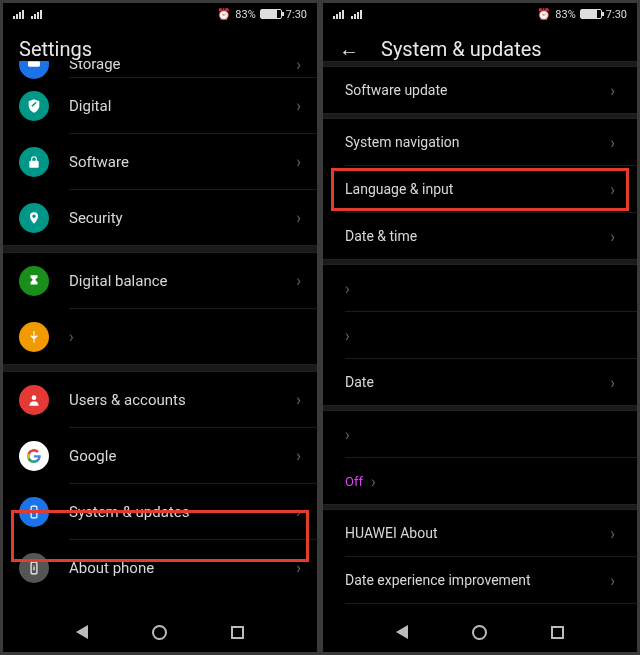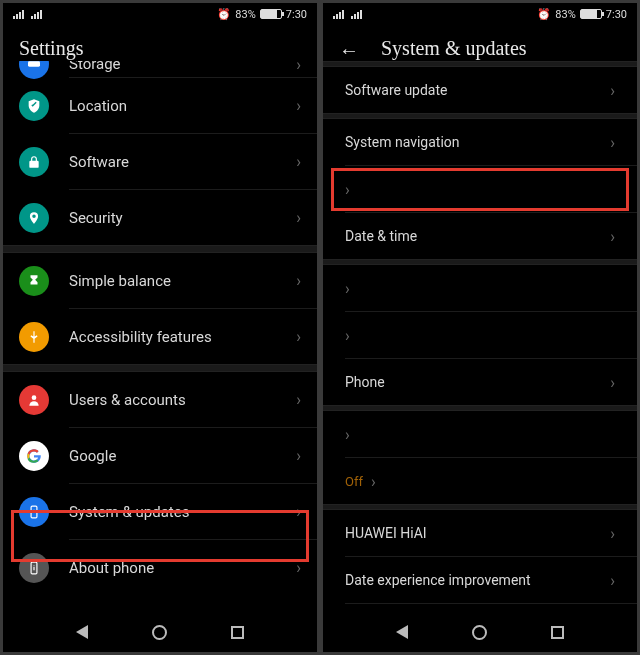--- a/index.html
+++ b/index.html
@@ -38,21 +38,20 @@
   .batt::after { content:""; position:absolute; right:-3px; top:2px; width:2px; height:4px; background:#ddd; }
   .batt-fill { height:100%; width:83%; background:#ddd; }
   .alarm { font-size: 11px; }
   .header {
     padding: 12px 16px 10px 16px;
     color: #e8e8e8;
     font-size: 20px;
     display: flex;
     align-items: center;
     gap: 22px;
-    font-family: Liberation Serif, serif;
   }
   .header .back { font-size: 20px; color: #e8e8e8; }
   .content {
     position: absolute;
     top: 58px;
     bottom: 40px;
     left: 0; right: 0;
     overflow: hidden;
   }
   .section-gap {
@@ -76,21 +75,21 @@
     display: flex; align-items: center; justify-content: center;
     flex-shrink: 0;
   }
   .row .label {
     color: #d8d8d8;
     font-size: 15px;
     flex: 1;
   }
   .right-pane .row .label { font-size: 14px; }
   .row .value {
-    color: #a16207;
+    color: #d946ef;
     font-size: 13px;
     margin-right: 8px;
   }
   .row .chev {
     color: #666;
     font-size: 16px;
   }
   .row-divider { height: 1px; background: #1c1c1c; margin-left: 22px; }
   .left-pane .row-divider { margin-left: 66px; }
   .hl {
@@ -172,21 +171,21 @@
     </div>
     <div class="row-divider"></div>
 
     <div class="row">
       <div class="icon" style="background:#009688">
         <svg width="16" height="16" viewBox="0 0 24 24" fill="#fff">
             <path d="M12 2l8 3v6c0 5-3.4 9.7-8 11-4.6-1.3-8-6-8-11V5l8-3z"></path>
             <path d="M10 13l-2-2 1.4-1.4L10 10.2l4.6-4.6L16 7l-6 6z" fill="#009688"></path>
           </svg>
       </div>
-      <span class="label">Location</span>
+      <span class="label">Digital</span>
       <span class="chev">›</span>
     </div>
     <div class="row-divider"></div>
 
     <div class="row">
       <div class="icon" style="background:#009688">
         <svg width="14" height="14" viewBox="0 0 24 24" fill="#fff">
             <path d="M12 2a5 5 0 015 5v3h1a2 2 0 012 2v8a2 2 0 01-2 2H6a2 2 0 01-2-2v-8a2 2 0 012-2h1V7a5 5 0 015-5zm0 2a3 3 0 00-3 3v3h6V7a3 3 0 00-3-3z"></path>
           </svg>
       </div>
@@ -206,32 +205,31 @@
     </div>
 
     <div class="section-gap"></div>
 
     <div class="row">
       <div class="icon" style="background:#1a8e1a">
         <svg width="14" height="14" viewBox="0 0 24 24" fill="#fff">
             <path d="M6 2h12v4l-4 4 4 4v4H6v-4l4-4-4-4V2z"></path>
           </svg>
       </div>
-      <span class="label">Simple balance</span>
+      <span class="label">Digital balance</span>
       <span class="chev">›</span>
     </div>
     <div class="row-divider"></div>
 
     <div class="row">
       <div class="icon" style="background:#f29b00">
         <svg width="14" height="14" viewBox="0 0 24 24" fill="#fff">
             <path d="M13 2v9l4-2 1 2-5 4v7h-2v-7l-5-4 1-2 4 2V2h2z"></path>
           </svg>
       </div>
-      <span class="label">Accessibility features</span>
       <span class="chev">›</span>
     </div>
 
     <div class="section-gap"></div>
 
     <div class="row">
       <div class="icon" style="background:#e53935">
         <svg width="14" height="14" viewBox="0 0 24 24" fill="#fff">
             <circle cx="12" cy="8" r="4"></circle>
             <path d="M4 22a8 8 0 0116 0H4z"></path>
@@ -332,20 +330,21 @@
 
     <div class="section-gap" style="height:6px"></div>
 
     <div class="row">
       <span class="label">System navigation</span>
       <span class="chev">›</span>
     </div>
     <div class="row-divider"></div>
 
     <div class="row">
+      <span class="label">Language &amp; input</span>
       <span class="chev">›</span>
     </div>
     <div class="row-divider"></div>
 
     <div class="row">
       <span class="label">Date &amp; time</span>
       <span class="chev">›</span>
     </div>
 
     <div class="section-gap" style="height:6px"></div>
@@ -354,40 +353,40 @@
       <span class="chev">›</span>
     </div>
     <div class="row-divider"></div>
 
     <div class="row">
       <span class="chev">›</span>
     </div>
     <div class="row-divider"></div>
 
     <div class="row">
-      <span class="label">Phone</span>
+      <span class="label">Date</span>
       <span class="chev">›</span>
     </div>
 
     <div class="section-gap" style="height:6px"></div>
 
     <div class="row">
       <span class="chev">›</span>
     </div>
     <div class="row-divider"></div>
 
     <div class="row">
       <span class="value">Off</span>
       <span class="chev">›</span>
     </div>
 
     <div class="section-gap" style="height:6px"></div>
 
     <div class="row">
-      <span class="label">HUAWEI HiAI</span>
+      <span class="label">HUAWEI About</span>
       <span class="chev">›</span>
     </div>
     <div class="row-divider"></div>
 
     <div class="row">
       <span class="label">Date experience improvement</span>
       <span class="chev">›</span>
     </div>
     <div class="row-divider"></div>
 

